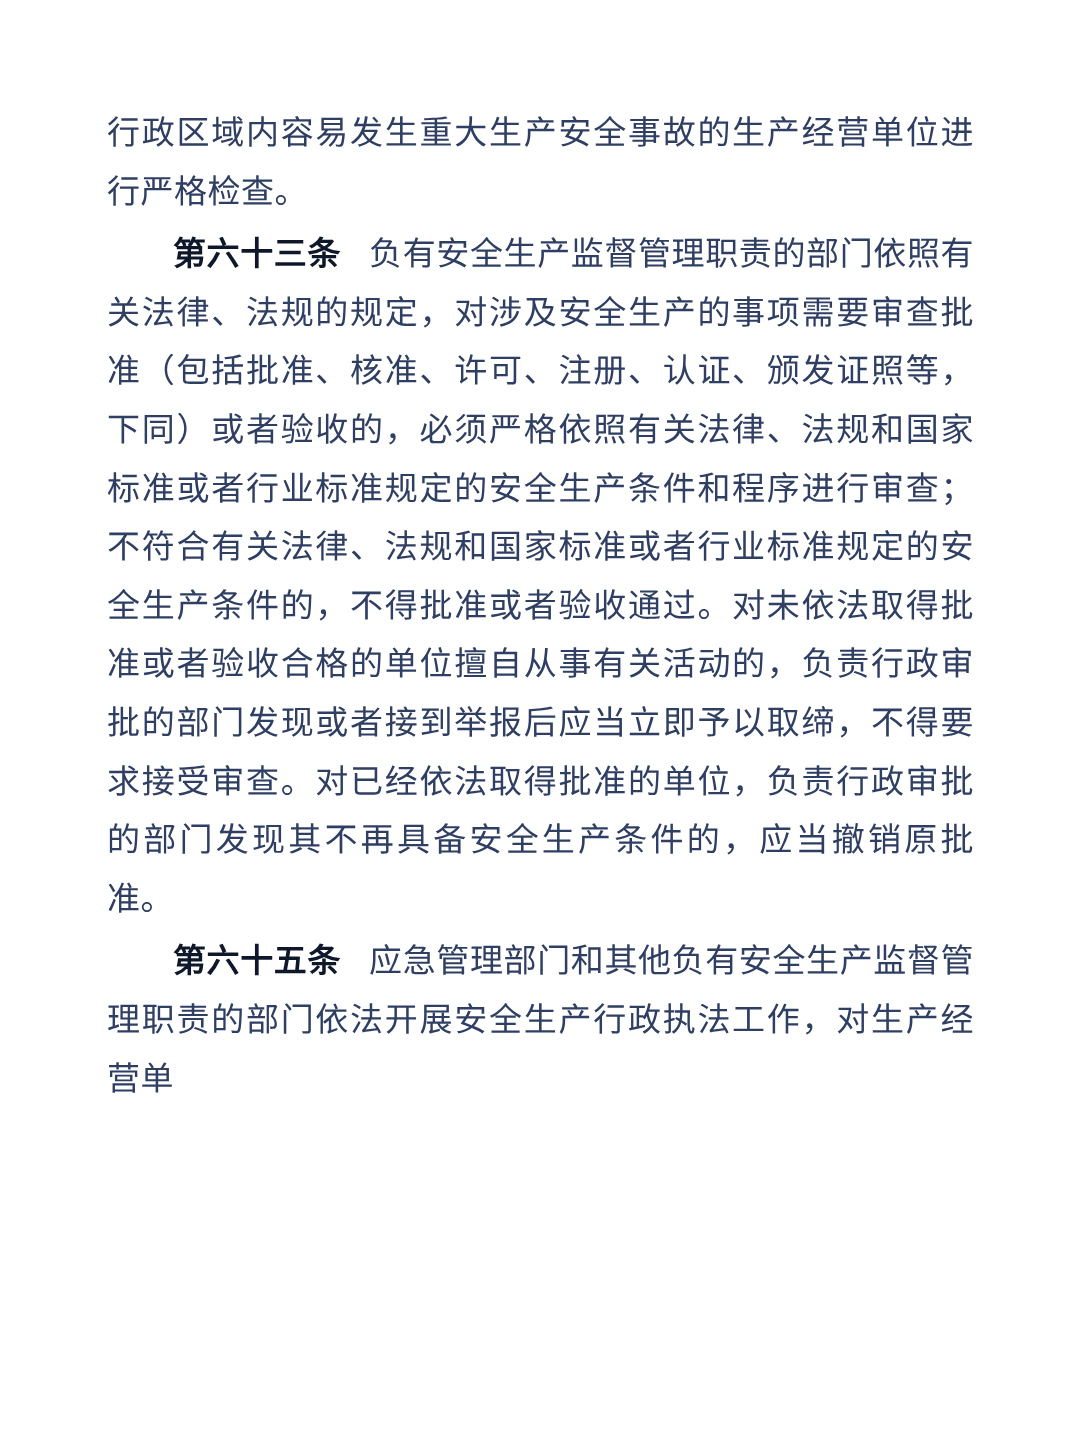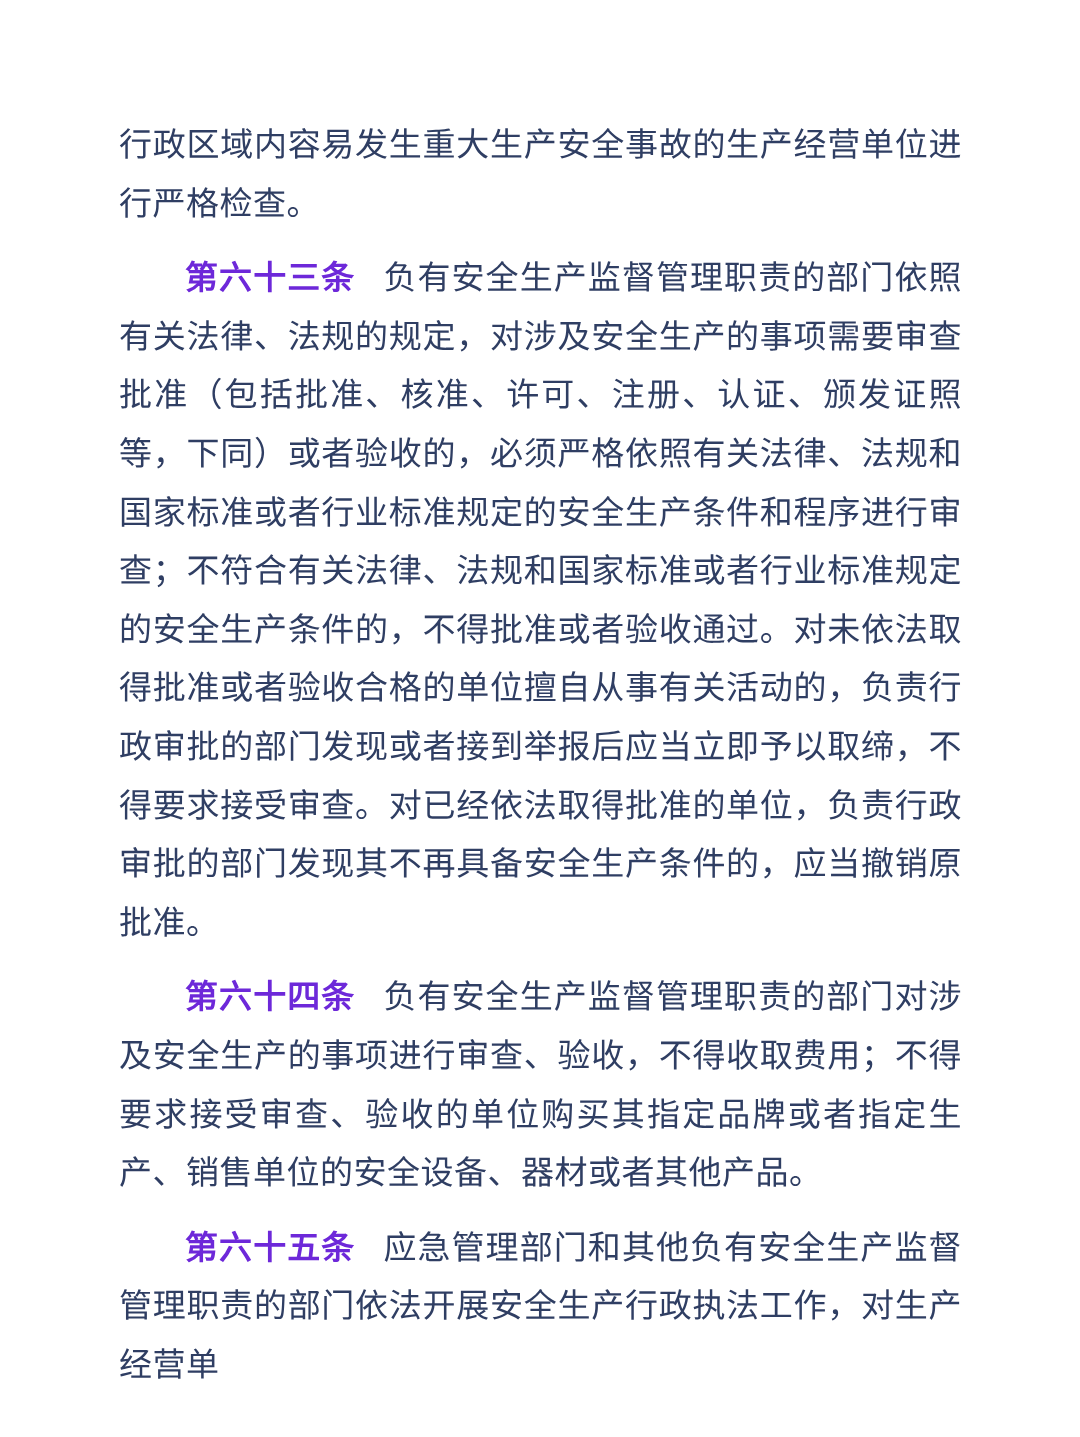--- a/index.html
+++ b/index.html
@@ -19,36 +19,35 @@
   .doc-body {
     font-family: "Liberation Serif", "DejaVu Serif", serif;
     font-size: 33px;
     line-height: 58.6px;
     color: #2f3e63;
     text-align: justify;
     text-justify: inter-character;
     letter-spacing: 0.5px;
   }
   p.para {
-    margin: 16px;
+    margin: 4px;
     padding: 0;
   }
   p.para.indent {
     text-indent: 2em;
   }
   .article-number {
     font-family: "Liberation Sans", "DejaVu Sans", sans-serif;
     font-weight: 700;
-    color: #6d28d9;
+    color: #0f172a;
     margin-right: 0.85em;
   }
 </style>
 </head>
 <body>
 
 <div class="page">
   <div class="doc-body">
       <p class="para"><span>行政区域内容易发生重大生产安全事故的生产经营单位进行严格检查。</span></p>
       <p class="para indent"><span class="article-number">第六十三条</span><span>负有安全生产监督管理职责的部门依照有关法律、法规的规定，对涉及安全生产的事项需要审查批准（包括批准、核准、许可、注册、认证、颁发证照等，下同）或者验收的，必须严格依照有关法律、法规和国家标准或者行业标准规定的安全生产条件和程序进行审查；不符合有关法律、法规和国家标准或者行业标准规定的安全生产条件的，不得批准或者验收通过。对未依法取得批准或者验收合格的单位擅自从事有关活动的，负责行政审批的部门发现或者接到举报后应当立即予以取缔，不得要求接受审查。对已经依法取得批准的单位，负责行政审批的部门发现其不再具备安全生产条件的，应当撤销原批准。</span></p>
-      <p class="para indent"><span class="article-number">第六十四条</span><span>负有安全生产监督管理职责的部门对涉及安全生产的事项进行审查、验收，不得收取费用；不得要求接受审查、验收的单位购买其指定品牌或者指定生产、销售单位的安全设备、器材或者其他产品。</span></p>
       <p class="para indent"><span class="article-number">第六十五条</span><span>应急管理部门和其他负有安全生产监督管理职责的部门依法开展安全生产行政执法工作，对生产经营单</span></p>
     </div>
 </div>
 
 </body></html>

